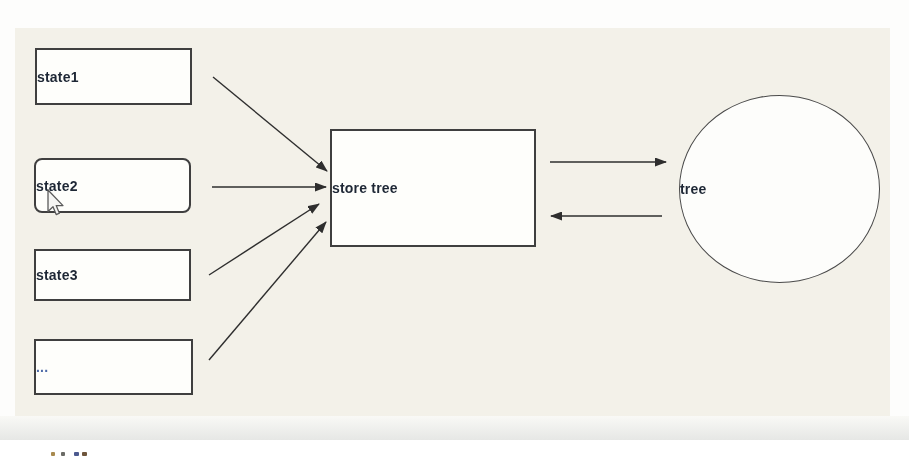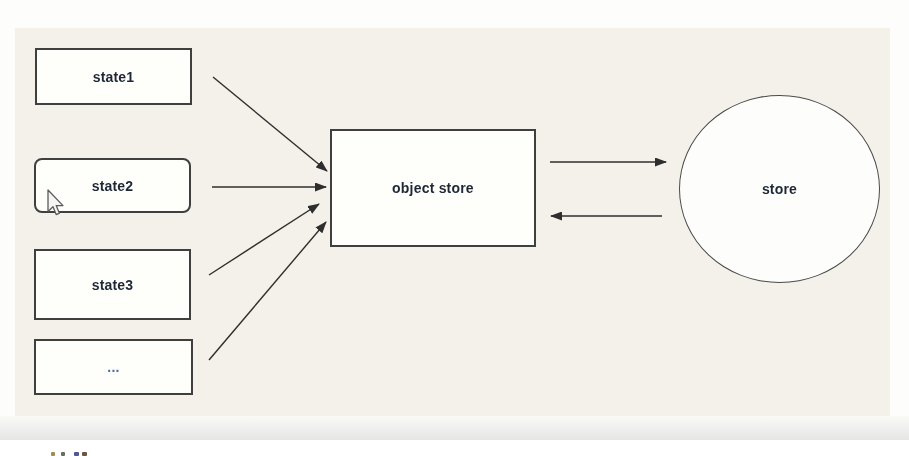--- a/index.html
+++ b/index.html
@@ -28,32 +28,32 @@
     left: 0; top: 440px;
     width: 909px; height: 16px;
     background: #ffffff;
   }
   .node {
     position: absolute;
     background: #fefefb;
     border: 2px solid #3f3f3f;
     display: flex;
     align-items: center;
-    justify-content: center;
+    justify-content: flex-start;
     box-sizing: border-box;
   }
   .node .lbl {
     font-size: 14px;
     font-weight: 600;
     color: #1e2735;
     letter-spacing: 0.2px;
   }
   #node-state1 { left: 35px; top: 48px;  width: 157px; height: 57px; }
   #node-state2 { left: 34px; top: 158px; width: 157px; height: 55px; border-radius: 8px; }
-  #node-state3 { left: 34px; top: 249px; width: 157px; height: 71px; }
+  #node-state3 { left: 34px; top: 249px; width: 157px; height: 52px; }
   #node-more   { left: 34px; top: 339px; width: 159px; height: 56px; }
   #node-more .lbl { color: #4d6aa8; font-weight: 700; font-size: 14px; }
   #node-object-tree { left: 330px; top: 129px; width: 206px; height: 118px; }
   #node-store {
     left: 679px; top: 95px;
     width: 201px; height: 188px;
     border-radius: 50%;
     border: 1.5px solid #4a4a4a;
     background: #fdfdfb;
   }
@@ -117,25 +117,25 @@
 
   <div class="node" id="node-state3">
     <span class="lbl">state3</span>
   </div>
 
   <div class="node" id="node-more">
     <span class="lbl">...</span>
   </div>
 
   <div class="node" id="node-object-tree">
-    <span class="lbl">object store</span>
+    <span class="lbl">store tree</span>
   </div>
 
   <div class="node" id="node-store">
-    <span class="lbl">store</span>
+    <span class="lbl">tree</span>
   </div>
 
   <svg class="cursor" viewBox="0 0 22 30">
     <path d="M3,1 L3,22.5 L8,17.8 L11.2,25.6 L14.4,24.2 L11.2,16.6 L18,16.6 Z" fill="#f5f5f3" stroke="#5a5a5a" stroke-width="1.3" stroke-linejoin="round"></path>
   </svg>
 
   <div class="frag" id="frag1"></div>
   <div class="frag" id="frag2"></div>
   <div class="frag" id="frag3"></div>
   <div class="frag" id="frag4"></div>

